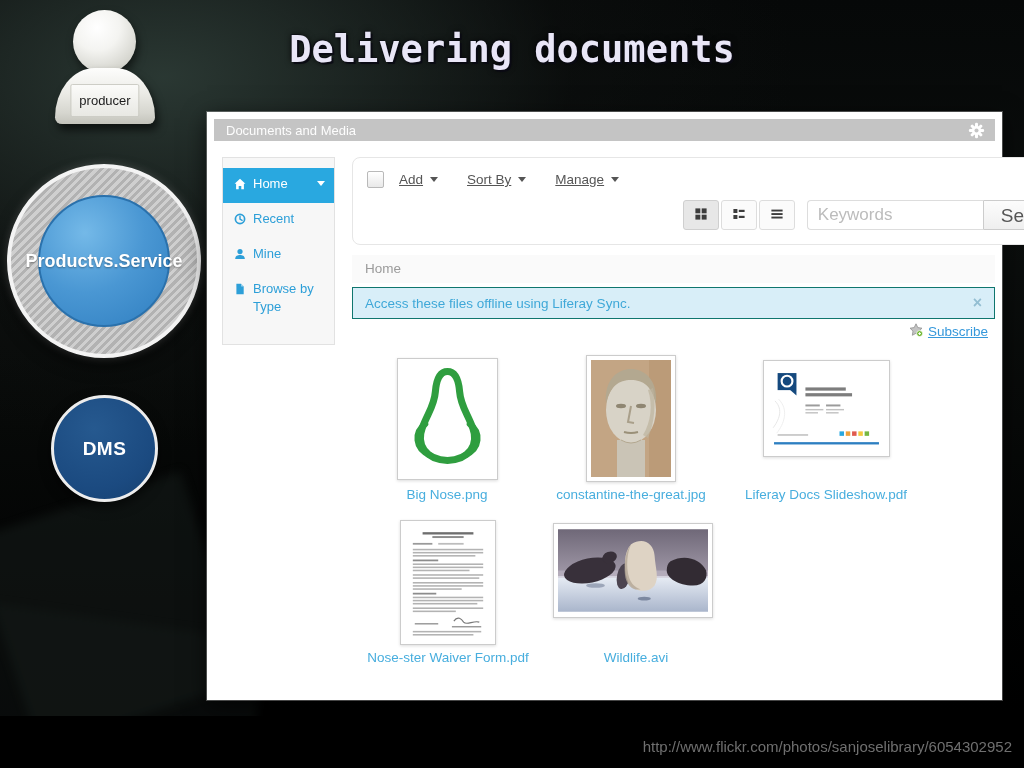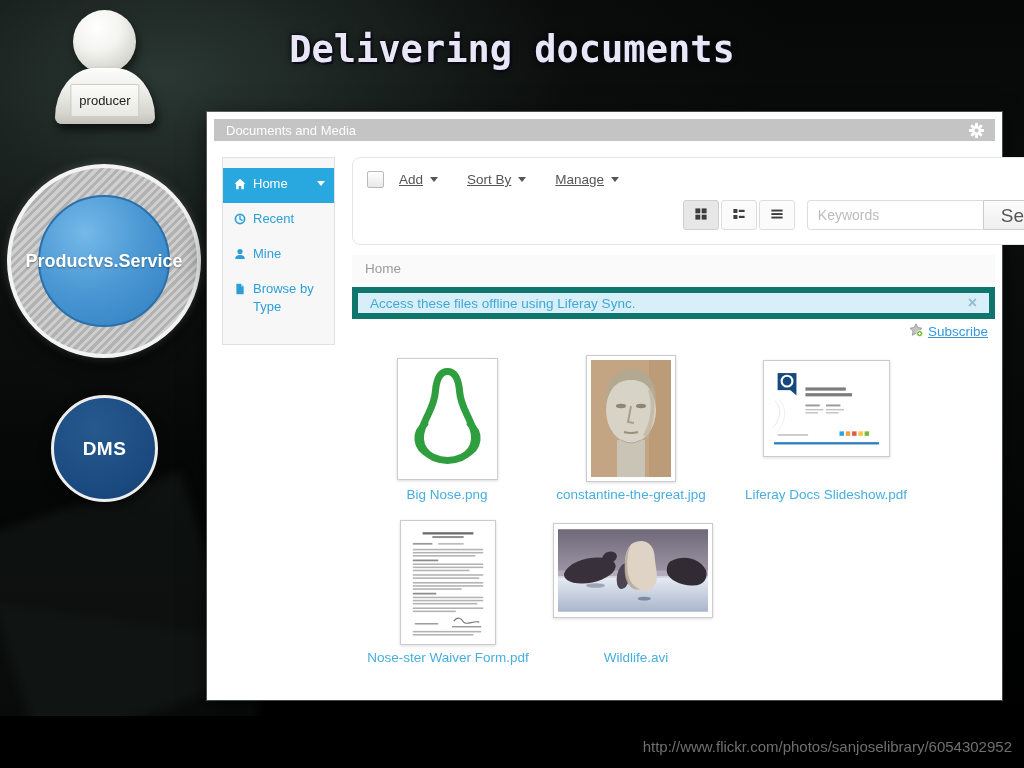--- a/index.html
+++ b/index.html
@@ -71,29 +71,29 @@
     border-radius:8px;box-sizing:border-box;background:#fff;text-decoration:underline;}
   .tb-row1{display:flex;align-items:center;gap:9px;padding:13px 0 0 14px;color:#555;font-size:13.5px;}
   .tb-menu{display:flex;align-items:center;gap:7px;cursor:pointer;margin-right:20px;}
   .checkbox{width:15px;height:15px;border:1px solid #b9b9b9;border-radius:2px;
     background:linear-gradient(180deg,#fff,#e9e9e9);margin-right:6px;cursor:pointer;}
   .tb-row2{position:absolute;right:10px;top:42px;display:flex;align-items:center;}
   .vbtn{width:34px;height:28px;border:1px solid #ddd;background:#fbfbfb;display:flex;align-items:center;
     justify-content:center;cursor:pointer;margin-left:2px;border-radius:3px;}
   .vbtn.active{background:#e7e7e7;border-color:#cfcfcf;}
   .kw-input{width:176px;height:30px;border:1px solid #ddd;border-right:none;border-radius:4px 0 0 4px;
-    box-sizing:border-box;padding:0 10px;font-size:14px;color:#555;margin-left:12px;outline:none;font-family:"Liberation Sans",sans-serif;}
+    box-sizing:border-box;padding:0 10px;font-size:17px;color:#555;margin-left:12px;outline:none;font-family:"Liberation Sans",sans-serif;}
   .kw-input::placeholder{color:#bcbcbc;}
   .search-btn{height:30px;border:1px solid #ccc;border-radius:0 15px 15px 0;background:linear-gradient(180deg,#fcfcfc,#efefef);
     color:#555;font-size:19px;padding:4px 17px;cursor:pointer;font-family:"Liberation Sans",sans-serif;}
 
   .crumb{position:absolute;left:145px;top:143px;width:643px;height:28px;background:#fafafa;
     box-sizing:border-box;line-height:28px;padding-left:13px;color:#9b9b9b;font-size:13.5px;}
   .banner{position:absolute;left:145px;top:175px;width:643px;height:32px;background:#d8eef8;
-    border:6px solid #0f766e;box-sizing:border-box;display:flex;align-items:center;
+    border:1px solid #0f766e;box-sizing:border-box;display:flex;align-items:center;
     color:#3fa8d8;font-size:13.5px;padding:0 12px;}
   .banner .x{margin-left:auto;color:#93bed2;font-size:16px;font-weight:bold;cursor:pointer;line-height:1;}
   .subscribe{position:absolute;right:14px;top:211px;display:flex;align-items:center;gap:5px;cursor:pointer;}
   .subscribe a{color:#3598db;text-decoration:underline;font-size:13.5px;}
 
   .thumb{position:absolute;background:#fff;border:1px solid #ccc;box-sizing:border-box;padding:4px;
     box-shadow:0 1px 3px rgba(0,0,0,.14);cursor:pointer;}
   .thumb svg{display:block;width:100%;height:100%;}
   .flabel{position:absolute;transform:translateX(-50%);white-space:nowrap;color:#48aede;font-size:13.5px;cursor:pointer;}
 

